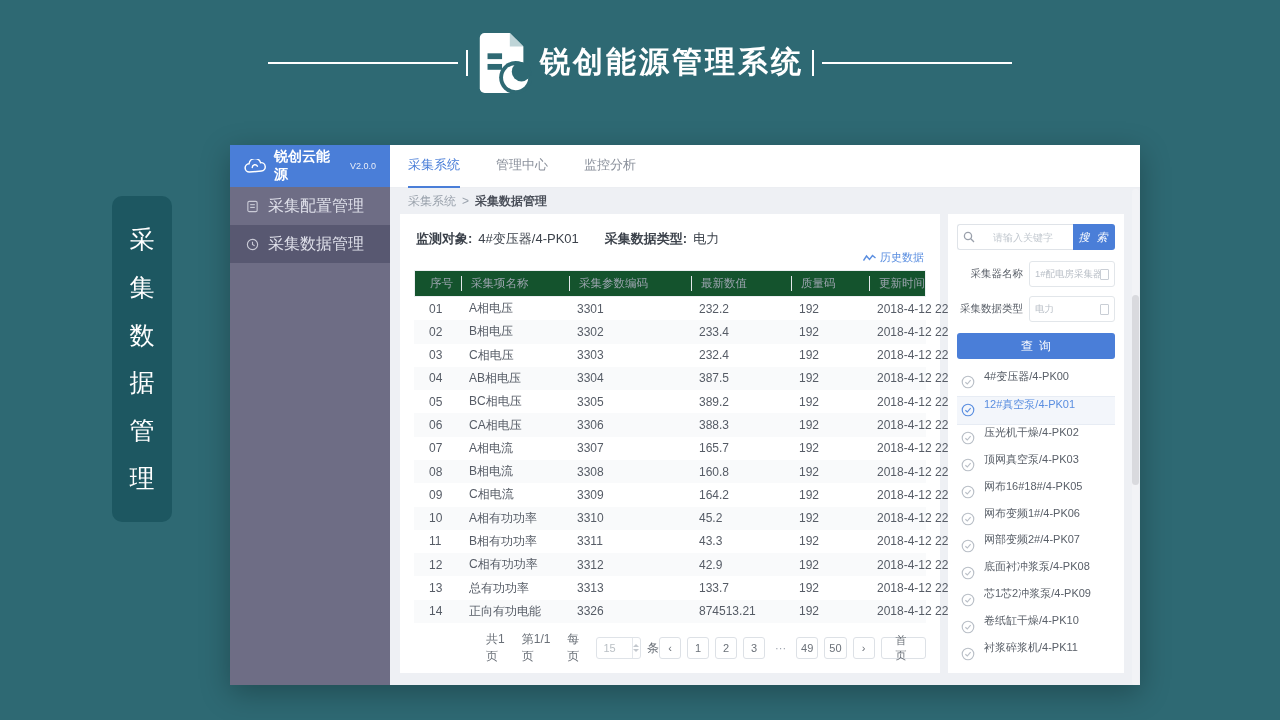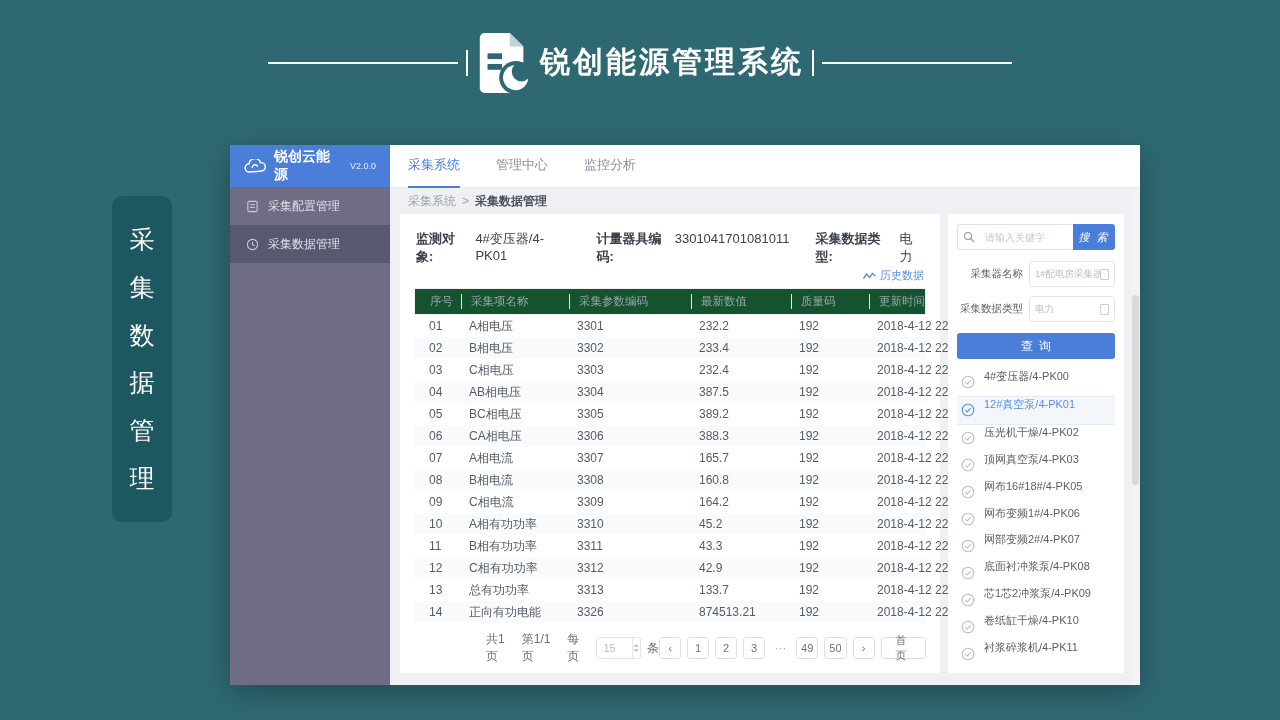--- a/index.html
+++ b/index.html
@@ -22,21 +22,21 @@
   .side-card span{color:#fff;font-size:25px;line-height:1;}
   
   .window{position:absolute;left:230px;top:145px;width:910px;height:540px;
     background:#eef0f4;display:flex;box-shadow:0 8px 28px rgba(0,0,0,.28);overflow:hidden;}
   
   .sidebar{width:160px;flex:none;background:#6e6d85;display:flex;flex-direction:column;}
   .logo{height:42px;background:#4a7ed8;display:flex;align-items:center;gap:8px;padding:0 14px;flex:none;}
   .logo-name{color:#fff;font-size:14px;font-weight:bold;}
   .logo-ver{color:#e8edf8;font-size:9px;}
   .side-item{height:38px;display:flex;align-items:center;gap:9px;padding:0 16px;
-    color:#dfe0ea;font-size:12px;cursor:pointer;}
+    color:#dfe0ea;font-size:16px;cursor:pointer;}
   .side-item.active{background:#585871;}
   .side-icon{display:flex;align-items:center;color:#c9cad6;}
   
   .main{flex:1;display:flex;flex-direction:column;min-width:0;position:relative;}
   .navbar{height:42px;flex:none;background:#fff;display:flex;align-items:center;
     padding:0 18px;gap:36px;border-bottom:1px solid #eceef2;}
   .nav-tab{font-size:13px;color:#8a909b;height:42px;display:flex;align-items:center;
     border-bottom:2px solid transparent;cursor:pointer;}
   .nav-tab.active{color:#4a7ed8;border-bottom-color:#4a7ed8;}
   .nav-right{margin-left:auto;display:flex;align-items:center;gap:13px;}
@@ -85,21 +85,21 @@
   .pg-btn{min-width:22px;height:22px;border:1px solid #dde1e6;border-radius:3px;background:#fff;
     display:flex;align-items:center;justify-content:center;font-size:11px;color:#6a7078;
     padding:0 4px;cursor:pointer;box-sizing:border-box;}
   .pg-ellipsis{border:none;color:#9aa0ab;min-width:14px;cursor:default;}
   .pg-first{padding:0 14px;}
   
   .panel{width:158px;flex:none;background:#fff;display:flex;flex-direction:column;
     padding:10px 9px 6px;overflow:hidden;}
   .search-row{display:flex;height:26px;flex:none;margin-bottom:11px;}
   .search-box{flex:1;min-width:0;border:1px solid #dfe3e8;border-right:none;border-radius:3px 0 0 3px;
-    display:flex;align-items:center;gap:8px;padding:0 5px;}
+    display:flex;align-items:center;gap:16px;padding:0 5px;}
   .search-box input{border:none;outline:none;min-width:0;width:100%;font-size:10px;color:#6a7078;font-family:inherit;}
   .search-box input::placeholder{color:#c3c9d0;}
   .search-btn{width:42px;flex:none;background:#4a7ed8;color:#fff;font-size:11px;letter-spacing:2px;
     display:flex;align-items:center;justify-content:center;border-radius:0 3px 3px 0;cursor:pointer;font-style:italic;}
   .filter-row{display:flex;align-items:center;gap:6px;margin-bottom:9px;flex:none;}
   .filter-label{width:66px;flex:none;text-align:right;font-size:10.5px;color:#5a6069;white-space:nowrap;}
   .filter-select{flex:1;min-width:0;height:24px;border:1px solid #e2e6ea;border-radius:3px;
     display:flex;align-items:center;justify-content:space-between;padding:0 5px;cursor:pointer;}
   .filter-value{font-size:9.5px;color:#b9bfc7;white-space:nowrap;overflow:hidden;}
   .select-box-icon{width:7px;height:9px;border:1px solid #c9ced5;border-radius:1px;flex:none;}
@@ -201,24 +201,20 @@
 
     <div class="content">
 
       <div class="card">
         <div class="info-row" id="info-row">
             <span class="info-pair">
               <span class="info-label">监测对象:</span>
               <span class="info-value">4#变压器/4-PK01</span>
             </span>
             <span class="info-pair">
-              <span class="info-label">计量器具编码:</span>
-              <span class="info-value">3301041701081011</span>
-            </span>
-            <span class="info-pair">
               <span class="info-label">采集数据类型:</span>
               <span class="info-value">电力</span>
             </span>
           </div>
         <div class="history-row">
           <span class="history-link">
             <span style="display:flex;">
               <svg width="13" height="8" viewBox="0 0 13 8">
                 <polyline points="0.5,6.5 3.5,2 6.5,5.5 9.5,1.5 12.5,4" fill="none" stroke="#5a8ee0" stroke-width="1.4"></polyline>
               </svg>

